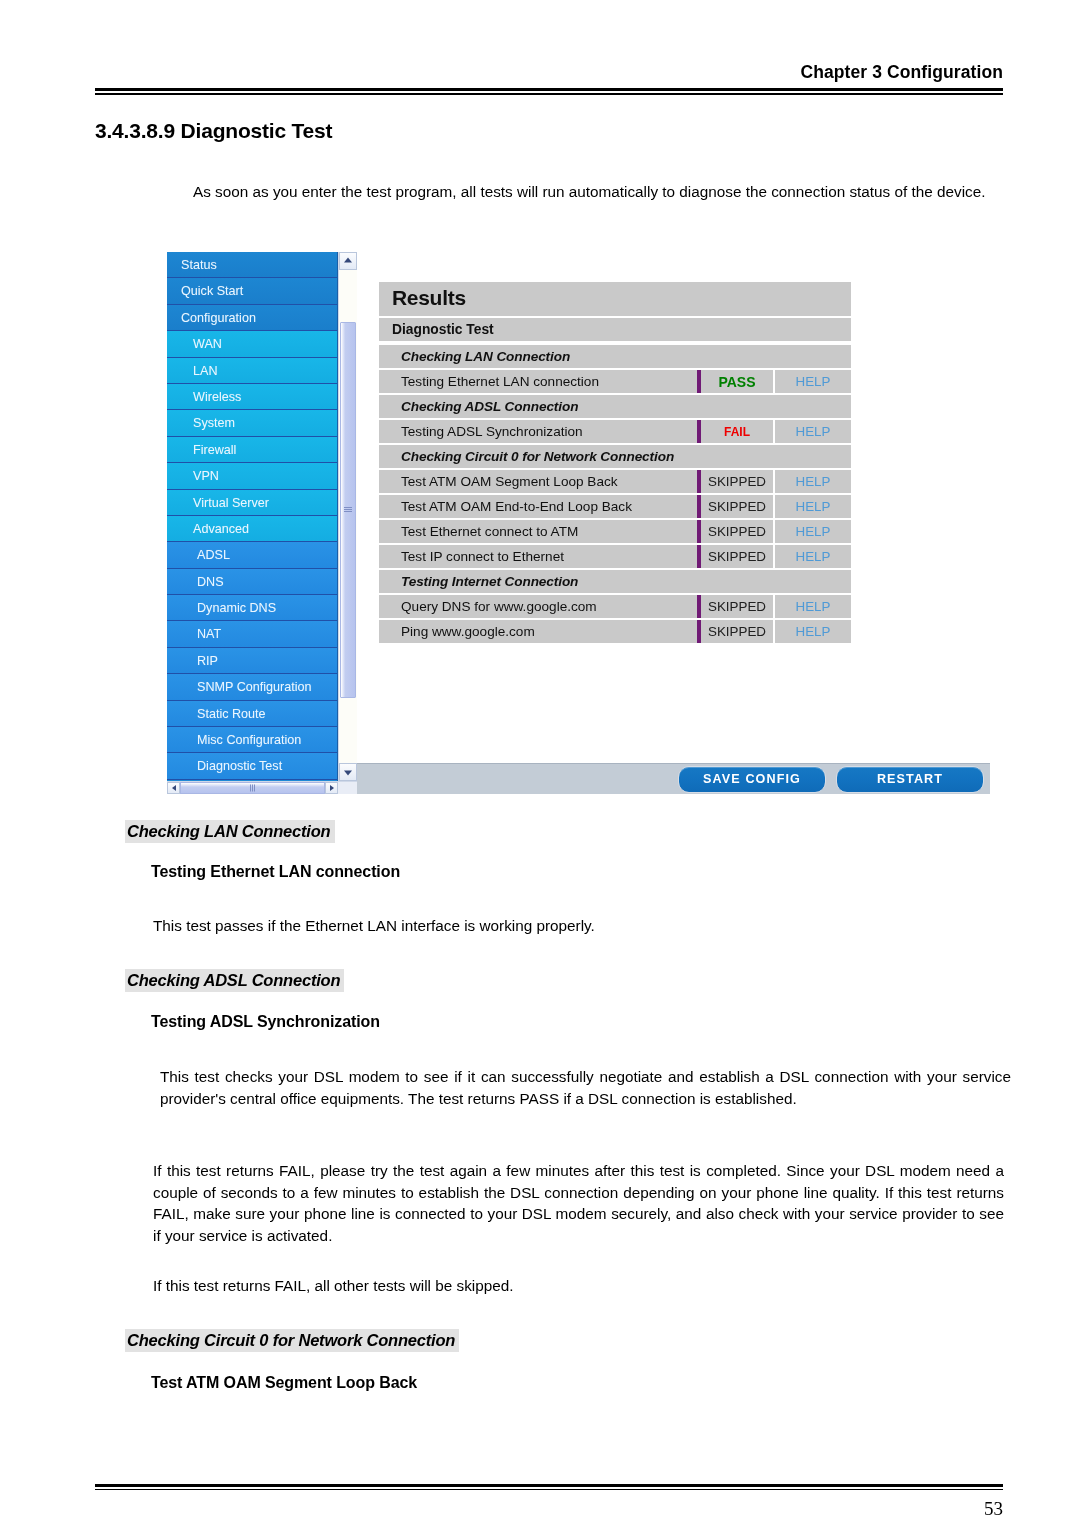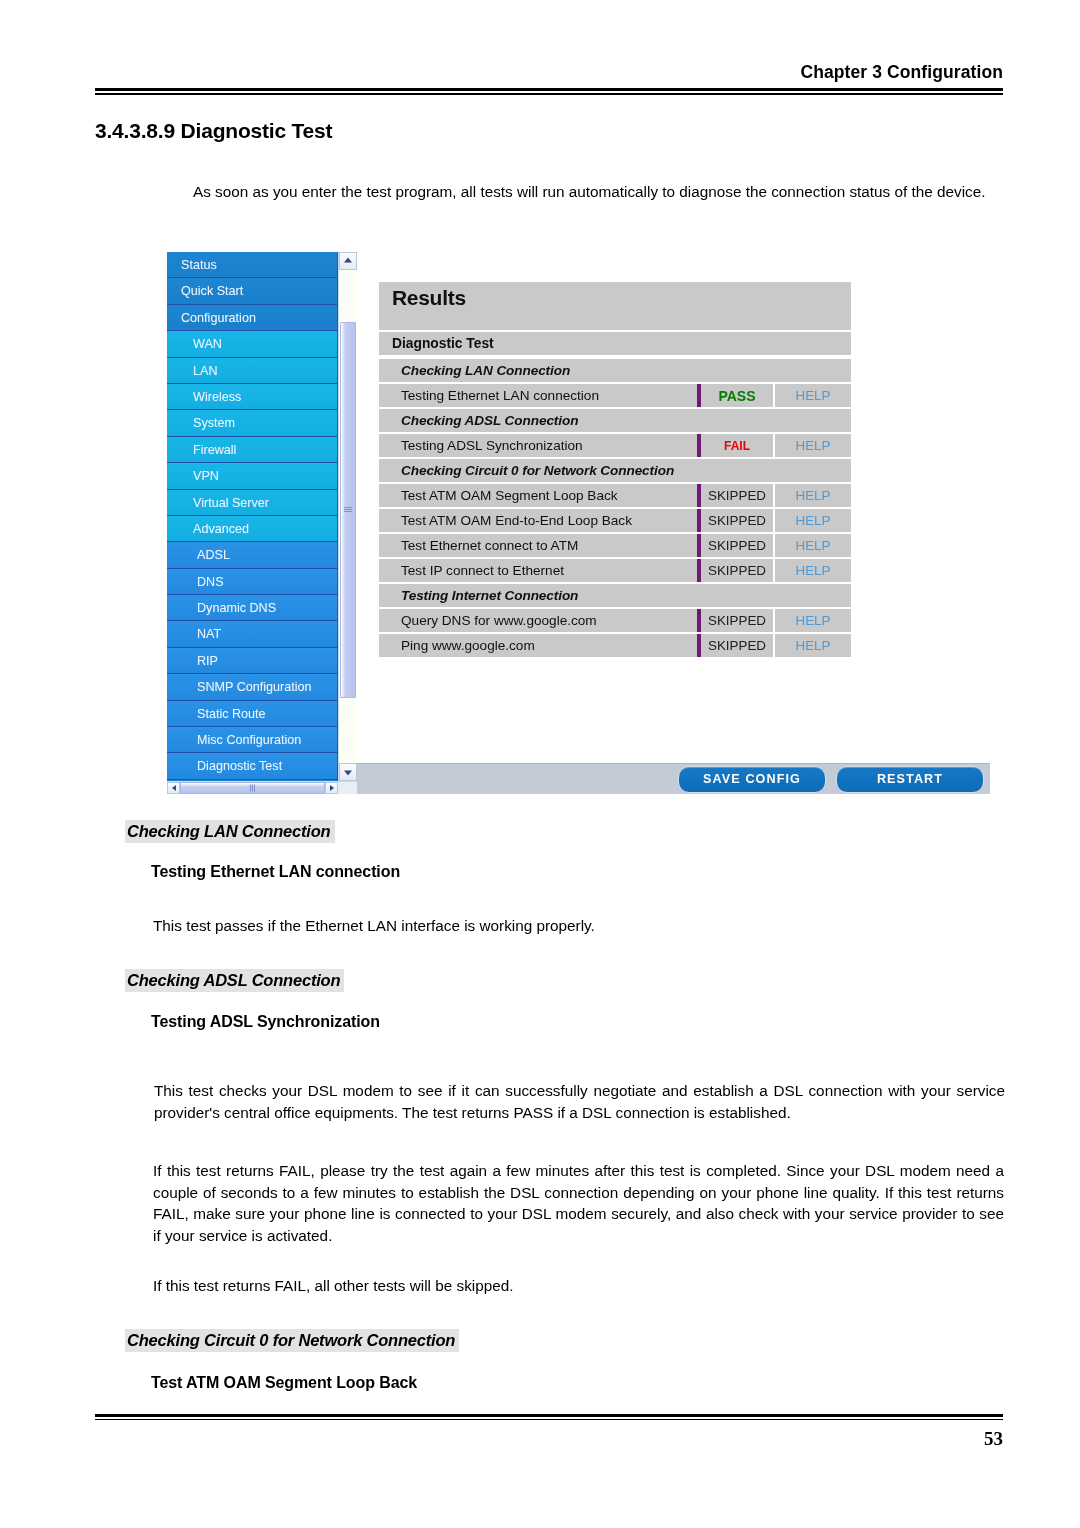--- a/index.html
+++ b/index.html
@@ -205,21 +205,21 @@
   }
   .results-panel {
     width: 472px;
     margin-top: 30px;
   }
   .results-title {
     background: #c9c9c9;
     font-size: 21px;
     font-weight: bold;
     color: #101010;
-    padding: 4px 0 20px 13px;
+    padding: 4px 0 6px 13px;
     letter-spacing: -0.3px;
     border-bottom: 2px solid #ffffff;
   }
   .results-sub {
     background: #c9c9c9;
     font-size: 13.8px;
     font-weight: bold;
     color: #101010;
     padding: 4px 0 4px 13px;
     border-bottom: 2px solid #ffffff;
@@ -300,21 +300,21 @@
     position: absolute;
     font-weight: bold;
     font-size: 16px;
     color: #000;
     letter-spacing: -0.1px;
   }
 
   
   .page-footer {
     position: absolute;
-    left: 95px; top: 1414px; width: 908px; font-weight: bold;
+    left: 95px; top: 1484px; width: 908px;
   }
   .page-footer .thick { height: 3px; background: #000; }
   .page-footer .gap { height: 2px; background: #fff; }
   .page-footer .thin { height: 1px; background: #000; }
   .page-num {
     text-align: right;
     font-family: "Liberation Serif", serif;
     font-size: 19px;
     margin-top: 8px;
     color: #000;
@@ -447,21 +447,21 @@
     </div>
   </div>
 </div>
 
 <div class="hl-heading" style="left:125px; top:820px;">Checking LAN Connection</div>
 <div class="sub-heading" style="left:151px; top:863px;">Testing Ethernet LAN connection</div>
 <div class="body-text" style="left:153px; top:915px; width:851px;">This test passes if the Ethernet LAN interface is working properly.</div>
 
 <div class="hl-heading" style="left:125px; top:969px;">Checking ADSL Connection</div>
 <div class="sub-heading" style="left:151px; top:1013px;">Testing ADSL Synchronization</div>
-<div class="body-text" style="left:154px; top:1066px; width:851px;margin-top:14px;">This test checks your DSL modem to see if it can successfully negotiate and establish a DSL connection with your service provider's central office equipments. The test returns PASS if a DSL connection is established.</div>
+<div class="body-text" style="left:160px; top:1066px; width:851px;">This test checks your DSL modem to see if it can successfully negotiate and establish a DSL connection with your service provider's central office equipments. The test returns PASS if a DSL connection is established.</div>
 <div class="body-text" style="left:153px; top:1160px; width:851px;">If this test returns FAIL, please try the test again a few minutes after this test is completed.  Since your DSL modem need a couple of seconds to a few minutes to establish the DSL connection depending on your phone line quality. If this test returns FAIL, make sure your phone line is connected to your DSL modem securely, and also check with your service provider to see if your service is activated.</div>
 <div class="body-text" style="left:153px; top:1275px; width:851px;">If this test returns FAIL, all other tests will be skipped.</div>
 
 <div class="hl-heading" style="left:125px; top:1329px;">Checking Circuit 0 for Network Connection</div>
 <div class="sub-heading" style="left:151px; top:1374px;">Test ATM OAM Segment Loop Back</div>
 
 <div class="page-footer">
   <div class="thick"></div>
     <div class="gap"></div>
     <div class="thin"></div>

